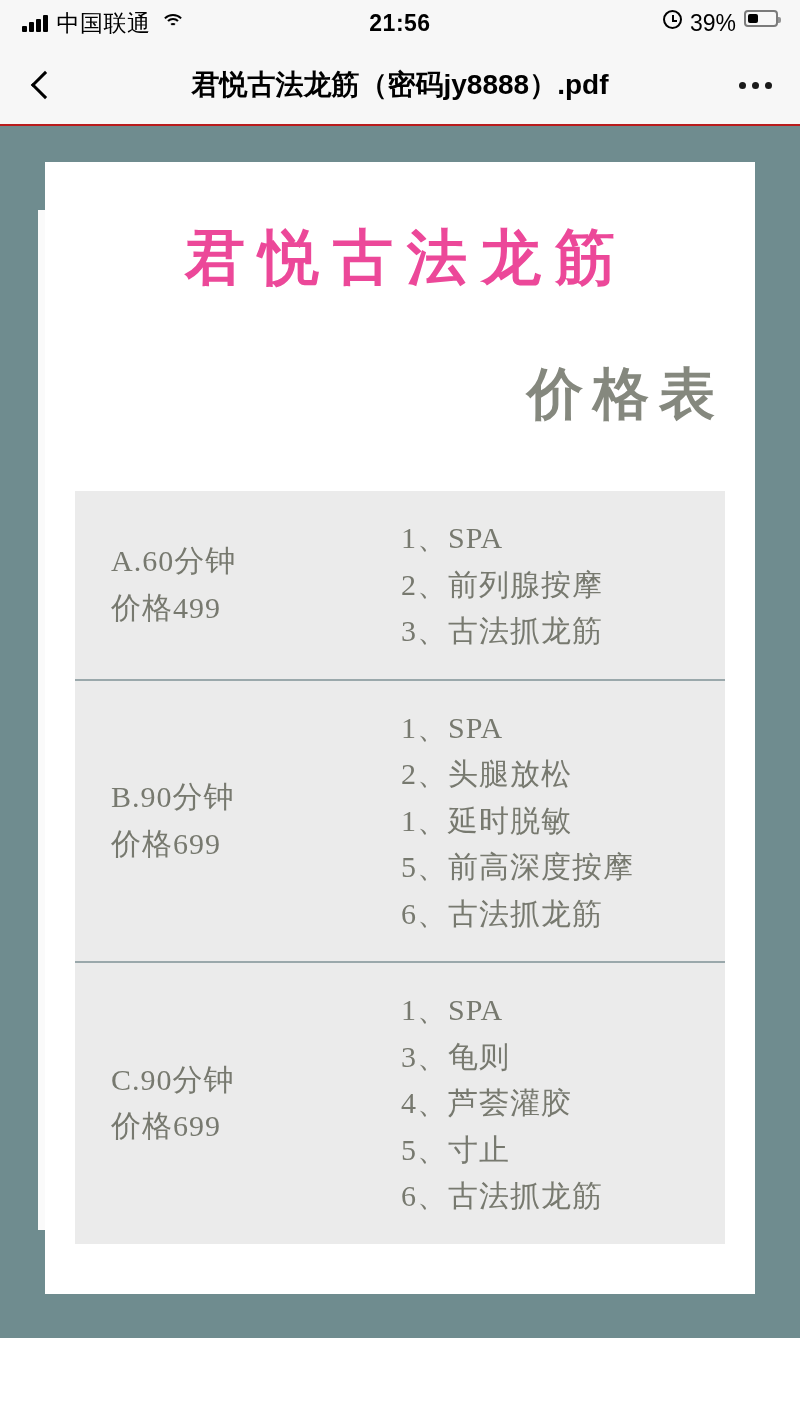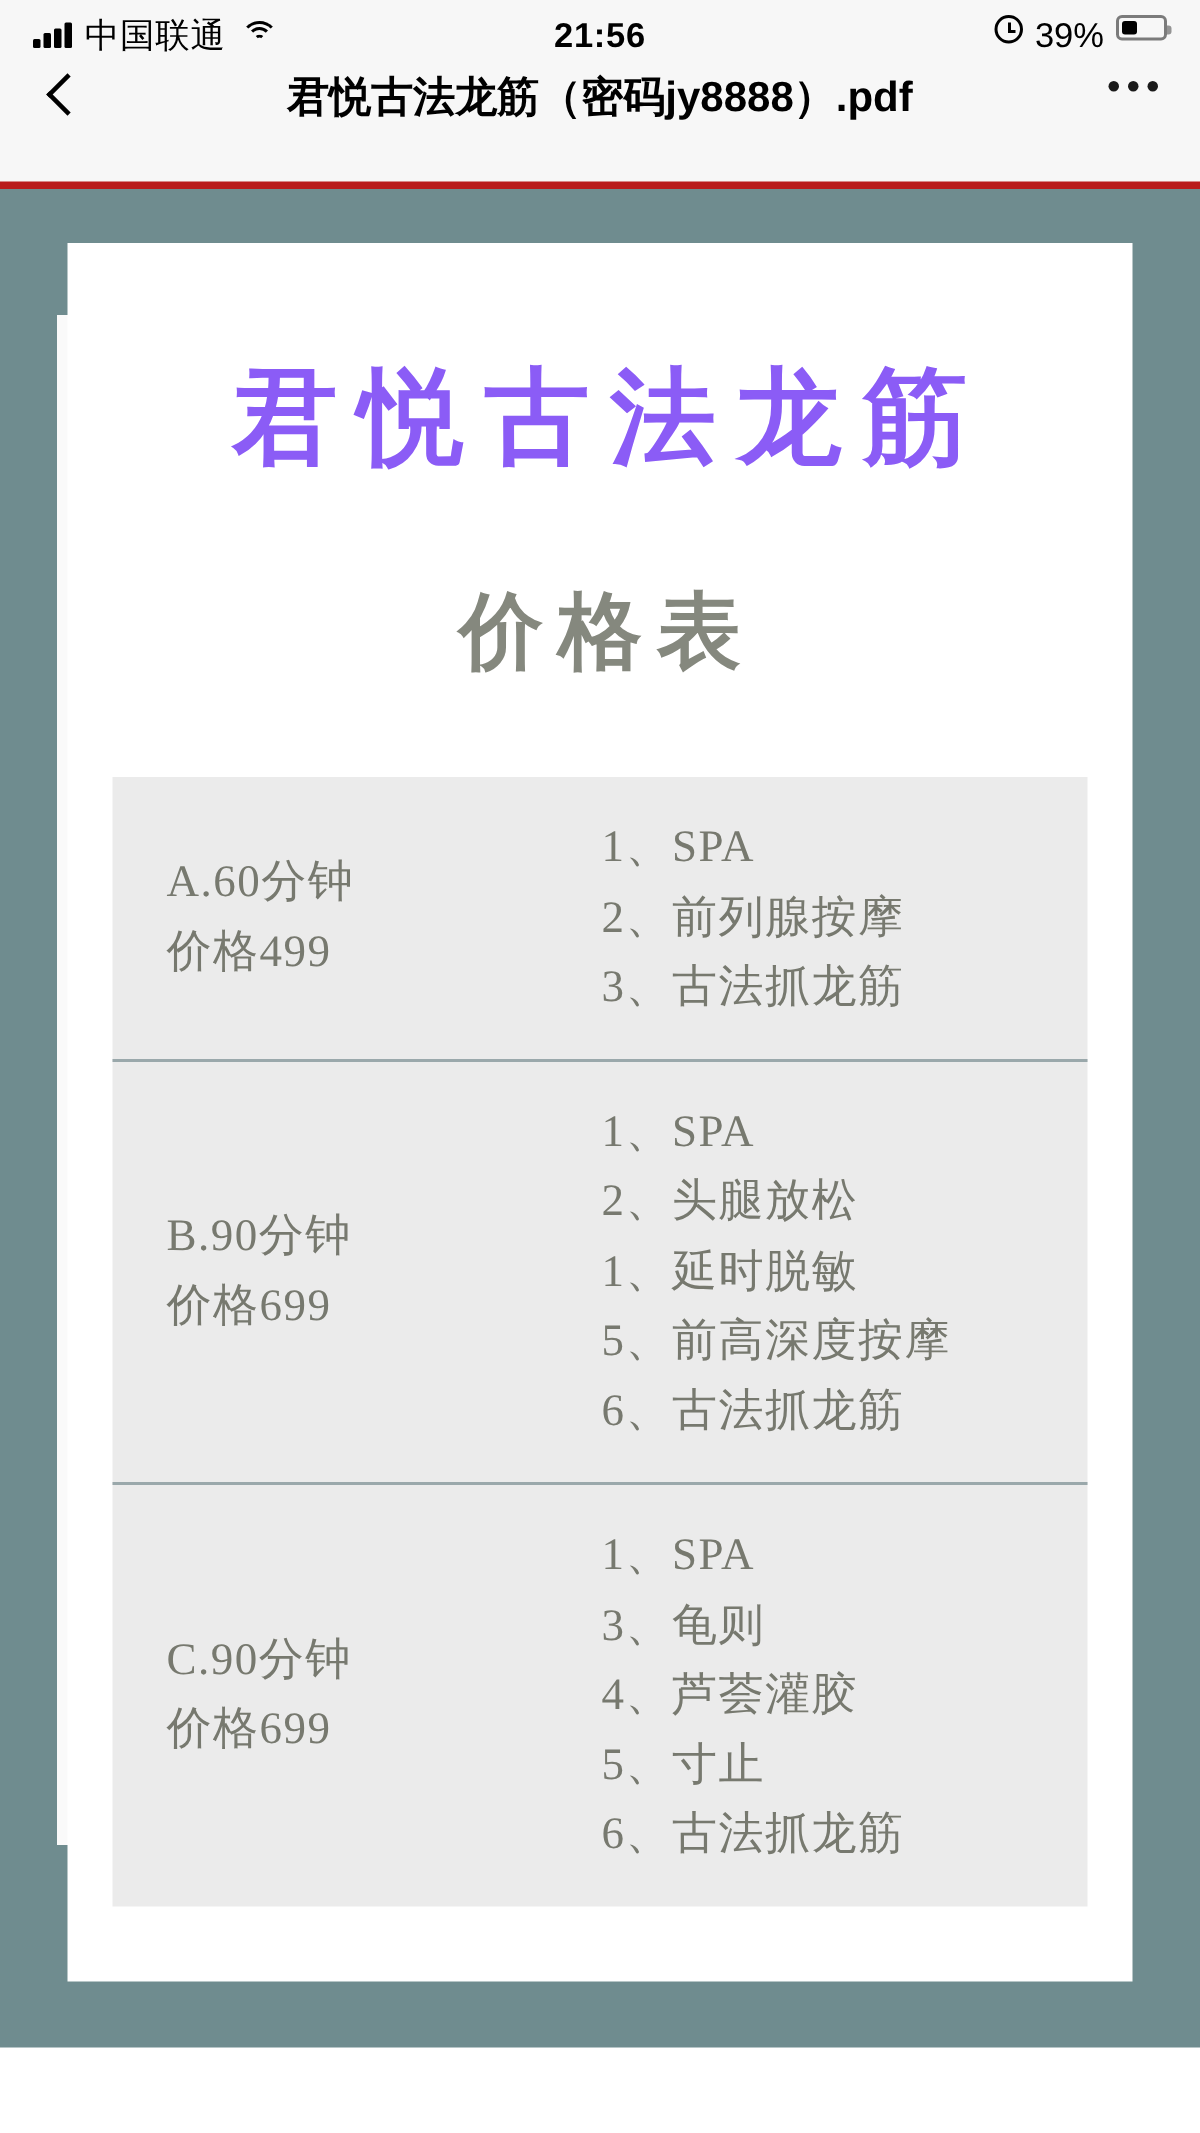--- a/index.html
+++ b/index.html
@@ -101,23 +101,23 @@
     width: 39%;
     background: #000;
     border-radius: 2px;
   }
 
   
   .navbar {
     height: 80px;
     background: #f7f7f7;
     display: flex;
-    align-items: flex-start;
+    align-items: center;
     padding: 0 26px;
-    border-bottom: 5px solid #b91c1c;
+    border-bottom: 2px solid #b91c1c;
     position: relative;
   }
   .back-btn {
     width: 34px; height: 34px;
     position: relative;
     cursor: pointer;
     flex: 0 0 auto;
   }
   .back-btn::before {
     content: "";
@@ -179,29 +179,29 @@
     position: relative;
     width: 710px;
     margin: 0 auto;
     background: #ffffff;
     padding: 44px 30px 50px;
     min-height: 1050px;
   }
   .doc-title {
     text-align: center;
     font-family: "Liberation Serif", serif;
-    font-size: 70px;
+    font-size: 60px;
     letter-spacing: 14px;
-    color: #8b5cf6;
+    color: #ec4899;
     font-weight: 700;
     padding-left: 14px;
-    margin-top: 26px;
+    margin-top: 12px;
   }
   .doc-subtitle {
-    text-align: center;
+    text-align: right;
     font-family: "Liberation Serif", serif;
     font-size: 56px;
     letter-spacing: 10px;
     color: #85887e;
     font-weight: 700;
     margin-top: 58px;
     padding-left: 10px;
   }
   .price-table {
     margin-top: 58px;

